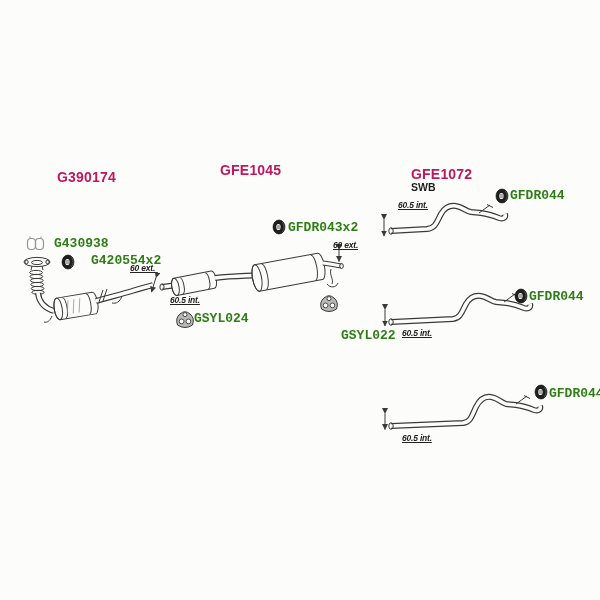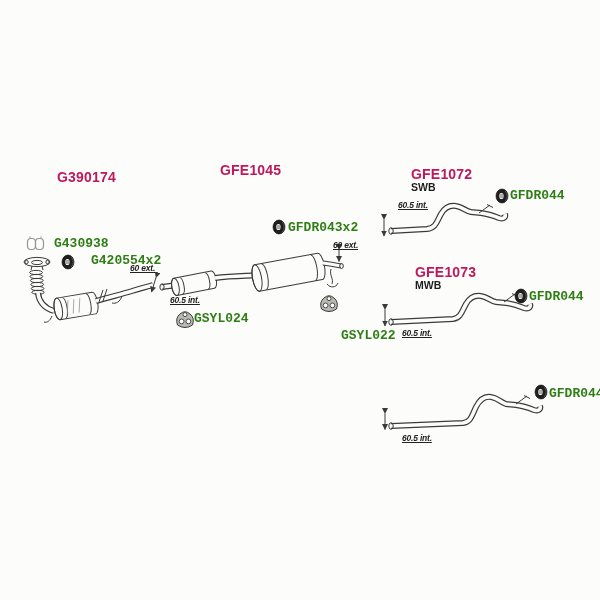--- a/index.html
+++ b/index.html
@@ -154,24 +154,20 @@
 
   <div class="lbl title" style="left:57px;top:170px;">G390174</div>
 
   <div class="lbl title" style="left:220px;top:163px;">GFE1045</div>
 
   <div class="lbl title-block" style="left:411px;top:167px;width:64px;">
     <span class="title">GFE1072</span>
     <span class="variant">SWB</span>
   </div>
 
-  <div class="lbl title-block" style="left:415px;top:265px;width:64px;">
-    <span class="title">GFE1073</span>
-    <span class="variant">MWB</span>
-  </div>
 
 
   <div class="lbl green" style="left:54px;top:237px;">G430938</div>
 
   <div class="lbl green" style="left:91px;top:254px;">G420554x2</div>
 
   <div class="lbl green" style="left:288px;top:221px;text-align:right;">GFDR043x2</div>
 
   <div class="lbl green" style="left:194px;top:312px;">GSYL024</div>
 

